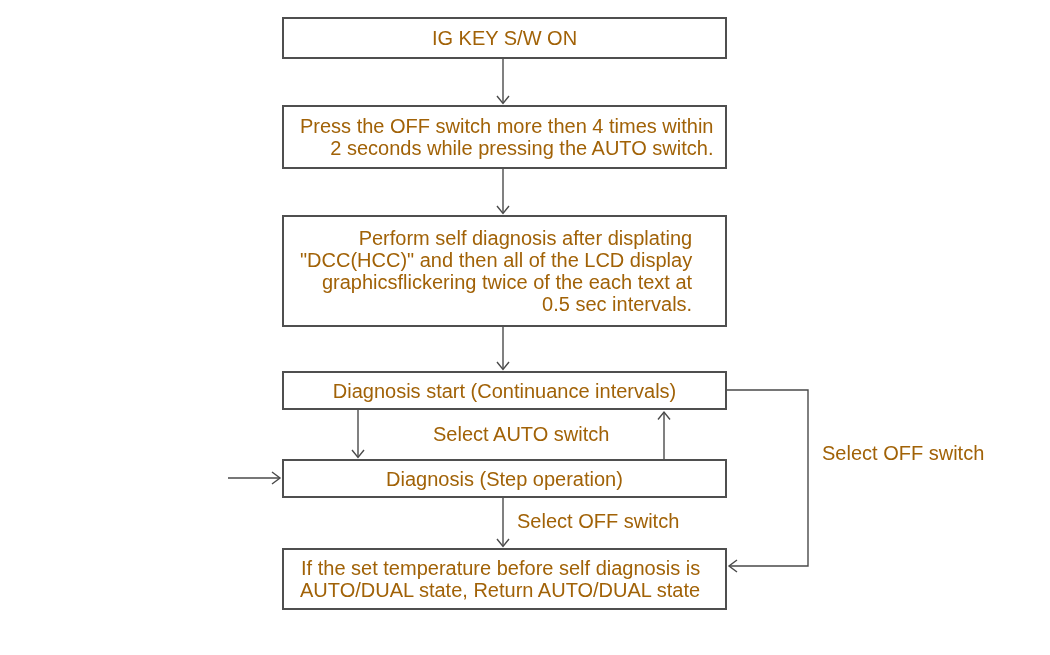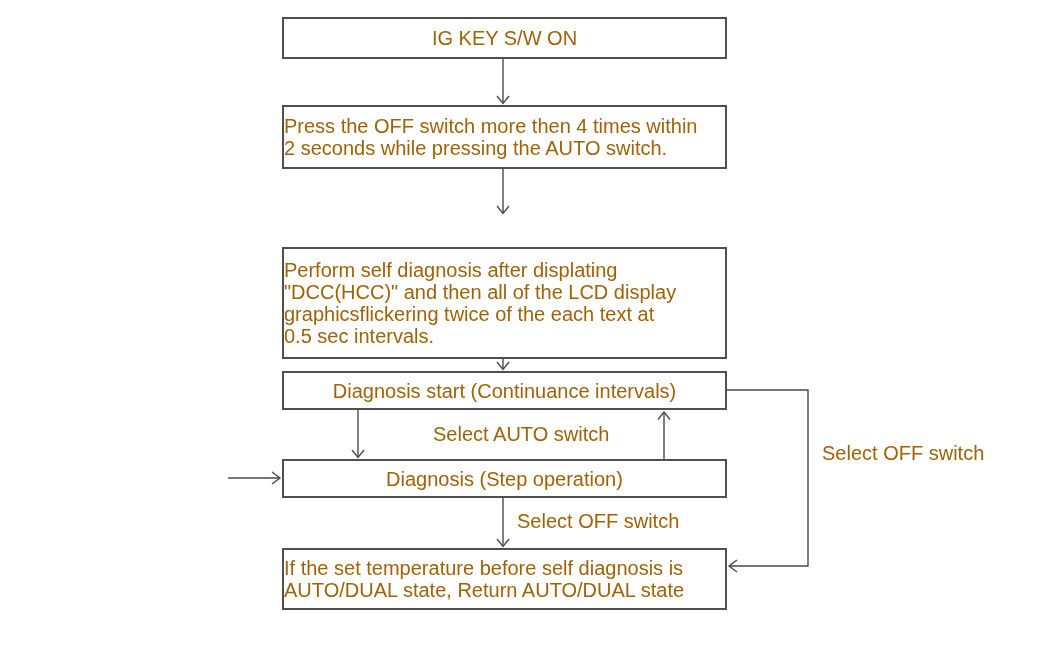--- a/index.html
+++ b/index.html
@@ -18,21 +18,21 @@
     box-sizing: border-box;
     border: 2px solid #4f4f4f;
     background: #ffffff;
     display: flex;
     align-items: center;
     font-size: 20px;
     line-height: 22px;
     white-space: pre-line;
   }
   .node-center { justify-content: center; text-align: center; }
-  .node-left { justify-content: flex-start; text-align: left; padding-left: 0; padding-right: 4px; }
+  .node-left { justify-content: flex-start; text-align: right; padding-left: 16px; padding-right: 4px; }
   .edge-label {
     position: absolute;
     font-size: 20px;
     line-height: 25px;
     white-space: pre-line;
   }
 </style>
 </head>
 <body>
 
@@ -73,21 +73,21 @@
         <polyline points="737,560 729,566 737,572"></polyline>
       </g>
     </g>
   </svg>
 
   <div class="node node-center" style="left:282px; top:17px; width:445px; height:42px;">IG KEY S/W ON</div>
 
   <div class="node node-left" style="left:282px; top:105px; width:445px; height:64px;">Press the OFF switch more then 4 times within
 2 seconds while pressing the AUTO switch.</div>
 
-  <div class="node node-left" style="left:282px; top:215px; width:445px; height:112px;margin-top:32px;">Perform self diagnosis after displating
+  <div class="node node-left" style="left:282px; top:215px; width:445px; height:112px;">Perform self diagnosis after displating
 "DCC(HCC)" and then all of the LCD display
 graphicsflickering twice of the each text at
 0.5 sec intervals.</div>
 
   <div class="node node-center" style="left:282px; top:371px; width:445px; height:39px;">Diagnosis start (Continuance intervals)</div>
 
   <div class="node node-left" style="left:282px; top:548px; width:445px; height:62px;">If the set temperature before self diagnosis is
 AUTO/DUAL state, Return AUTO/DUAL state</div>
 
   <div class="node node-center" style="left:282px; top:459px; width:445px; height:39px;">Diagnosis (Step operation)</div>

